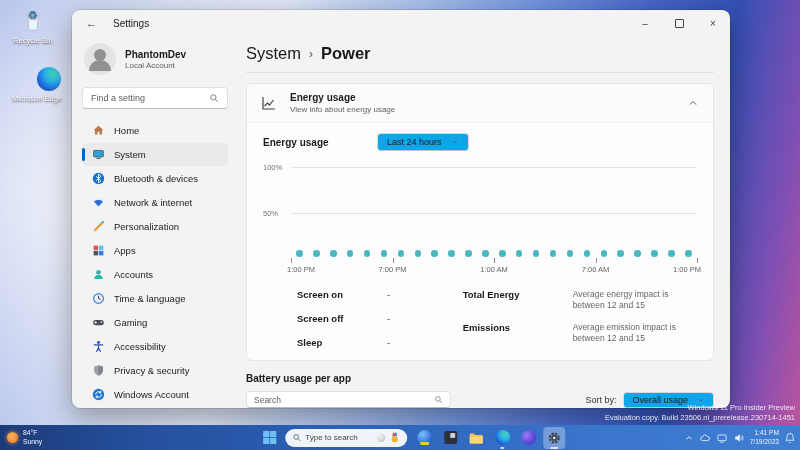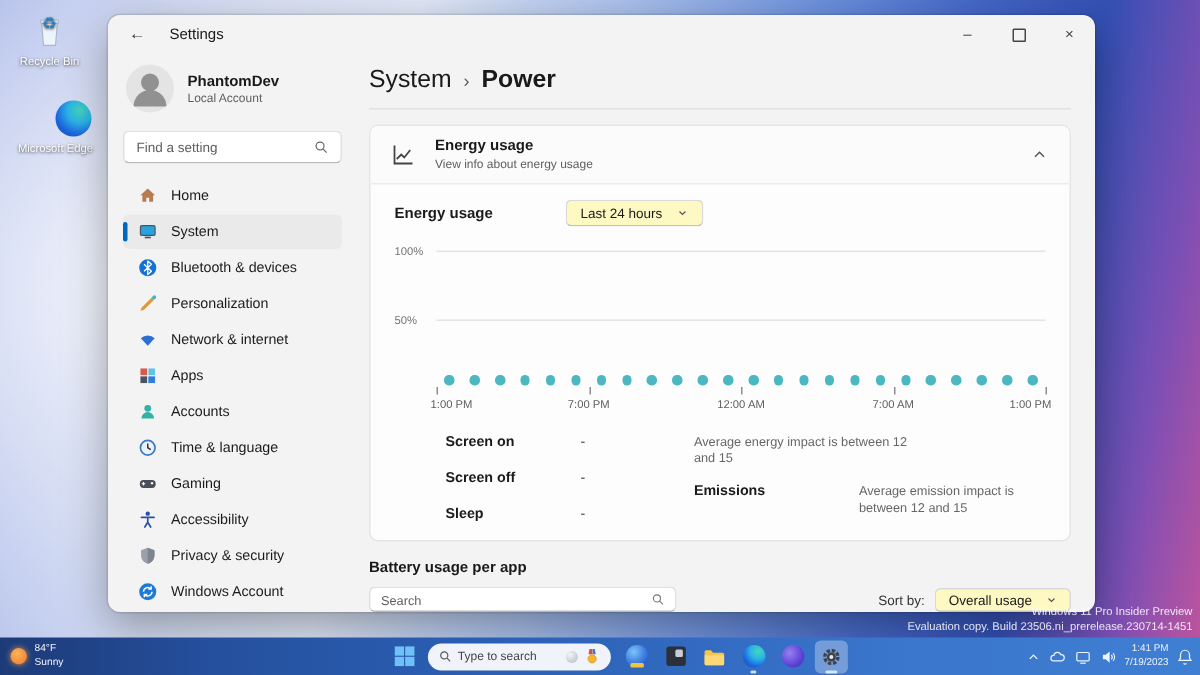--- a/index.html
+++ b/index.html
@@ -55,21 +55,21 @@
   .scroll{flex:1;padding-top:10px;min-height:0;}
   .card{background:#fdfdfd;border:1px solid #e5e5e5;border-radius:6px;overflow:hidden;}
   .card-head{height:38px;display:flex;align-items:center;gap:13px;padding:0 14px;background:#fbfbfb;border-bottom:1px solid #ececec;}
   .ch-icon{width:16px;height:16px;flex:0 0 auto;}
   .ch-title{font-size:10px;font-weight:bold;color:#1a1a1a;}
   .ch-sub{font-size:8px;color:#5f5f5f;margin-top:2px;}
   .ch-chevron{margin-left:auto;width:12px;height:12px;}
   .card-body{padding:10px 16px 12px;}
   .filter-row{display:flex;align-items:center;}
   .filter-label{font-size:10px;font-weight:bold;color:#1a1a1a;width:114px;}
-  .dropdown{display:flex;align-items:center;gap:9px;background:#fef9c3;border:1px solid #d9d9d9;border-bottom-color:#c2c2c2;
+  .dropdown{display:flex;align-items:center;gap:9px;background:#0ea5e9;border:1px solid #d9d9d9;border-bottom-color:#c2c2c2;
     border-radius:4px;padding:3px 9px;font-size:9px;color:#1a1a1a;}
   .dd-chev{width:8px;height:8px;}
   
   .chart{position:relative;height:116px;margin-top:10px;}
   .gridline{position:absolute;left:28px;right:0;border-top:1px solid #e4e4e4;}
   .ylab{position:absolute;left:0;font-size:7.5px;color:#737373;text-align:right;}
   .dots{position:absolute;left:28px;right:0;top:89px;height:7px;display:flex;justify-content:space-around;align-items:center;}
   .dot{width:6.5px;height:6.5px;border-radius:50%;}
   .ticks{position:absolute;left:28px;right:0;top:93px;height:22px;}
   .tick{position:absolute;top:0;}
@@ -205,33 +205,33 @@
               <svg viewBox="0 0 16 16">
                 <circle cx="8" cy="8" r="7" fill="#1173d4"></circle>
                 <path d="M5 5.2l6 5.6-3 2.7V2.5l3 2.7-6 5.6" stroke="#fff" stroke-width="1.1" fill="none" stroke-linejoin="round"></path>
               </svg>
             </span>
             <span>Bluetooth &amp; devices</span>
           </div>
           <div class="nav-item">
             <span class="nav-ic">
               <svg viewBox="0 0 16 16">
+                <path d="M8 13 2.3 6.8a8.2 8.2 0 0 1 11.4 0z" fill="#2b6fd4"></path>
+              </svg>
+            </span>
+            <span>Network &amp; internet</span>
+          </div>
+          <div class="nav-item">
+            <span class="nav-ic">
+              <svg viewBox="0 0 16 16">
                 <path d="M2 14l3-1 8-8-2-2-8 8z" fill="#e09a3c"></path>
                 <path d="M11 3l2 2 1.5-1.5a1.4 1.4 0 0 0-2-2z" fill="#42b5c8"></path>
               </svg>
             </span>
             <span>Personalization</span>
-          </div>
-          <div class="nav-item">
-            <span class="nav-ic">
-              <svg viewBox="0 0 16 16">
-                <path d="M8 13 2.3 6.8a8.2 8.2 0 0 1 11.4 0z" fill="#2b6fd4"></path>
-              </svg>
-            </span>
-            <span>Network &amp; internet</span>
           </div>
           <div class="nav-item">
             <span class="nav-ic">
               <svg viewBox="0 0 16 16">
                 <rect x="2" y="2" width="5.5" height="5.5" fill="#d9594c"></rect>
                 <rect x="8.5" y="2" width="5.5" height="5.5" fill="#62c3e8"></rect>
                 <rect x="2" y="8.5" width="5.5" height="5.5" fill="#4a5560"></rect>
                 <rect x="8.5" y="8.5" width="5.5" height="5.5" fill="#2f7de0"></rect>
               </svg>
             </span>
@@ -365,21 +365,21 @@
                   <div class="tick" style="left: 0%;">
                     <span class="tick-mark"></span>
                     <span class="tick-label">1:00 PM</span>
                   </div>
                   <div class="tick" style="left: 25%;">
                     <span class="tick-mark"></span>
                     <span class="tick-label">7:00 PM</span>
                   </div>
                   <div class="tick" style="left: 50%;">
                     <span class="tick-mark"></span>
-                    <span class="tick-label">12:00 AM</span>
+                    <span class="tick-label">1:00 AM</span>
                   </div>
                   <div class="tick" style="left: 75%;">
                     <span class="tick-mark"></span>
                     <span class="tick-label">7:00 AM</span>
                   </div>
                   <div class="tick" style="left: 100%;">
                     <span class="tick-mark"></span>
                     <span class="tick-label">1:00 PM</span>
                   </div>
                 </div>
@@ -395,20 +395,21 @@
                     <span class="lab">Screen off</span>
                     <span class="val">-</span>
                   </div>
                   <div class="srowL">
                     <span class="lab">Sleep</span>
                     <span class="val">-</span>
                   </div>
                 </div>
               <div class="stats-right" id="stats-right">
                   <div class="srowR">
+                    <span class="lab">Total Energy</span>
                     <span class="val">Average energy impact is between 12 and 15</span>
                   </div>
                   <div class="srowR">
                     <span class="lab">Emissions</span>
                     <span class="val">Average emission impact is between 12 and 15</span>
                   </div>
                 </div>
             </div>
           </div>
         </div>

